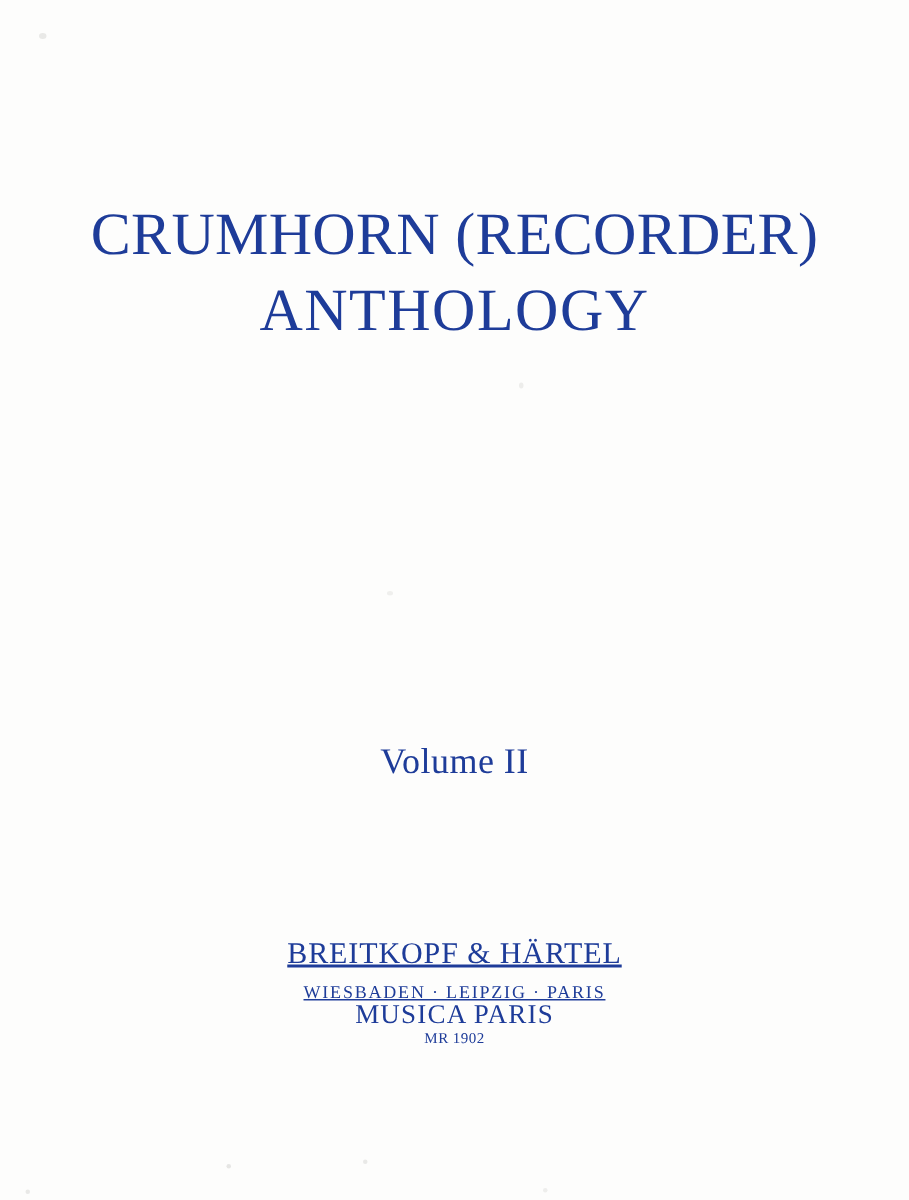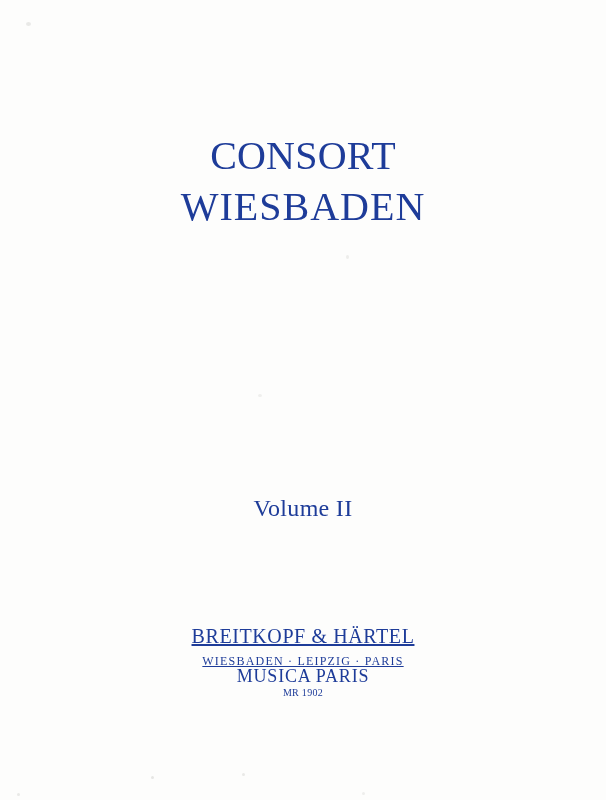--- a/index.html
+++ b/index.html
@@ -80,24 +80,24 @@
   .speck.s3 { left: 258px; top: 394px; width: 4px; height: 3px; background: #efefed; }
   .speck.s4 { left: 151px; top: 776px; width: 3px; height: 3px; background: #e6e6e4; }
   .speck.s5 { left: 242px; top: 773px; width: 3px; height: 3px; background: #e9e9e7; }
   .speck.s6 { left: 17px;  top: 793px; width: 3px; height: 3px; background: #e9e9e7; }
   .speck.s7 { left: 362px; top: 792px; width: 3px; height: 3px; background: #eeeeec; }
 </style>
 </head>
 <body style="--ink: #1e3c99; --paper: #fdfdfc;">
 
 <h1 class="line-abs title-main">
-  <span class="tline">CONSORT</span>
+  <span class="tline">CRUMHORN (RECORDER)</span>
 </h1>
 
-<div class="line-abs title-anthology">WIESBADEN</div>
+<div class="line-abs title-anthology">ANTHOLOGY</div>
 
 <div class="line-abs volume">Volume II</div>
 
 <div>
   <div class="line-abs pub-name">BREITKOPF &amp; HÄRTEL</div>
   <div class="line-abs pub-cities">WIESBADEN · LEIPZIG · PARIS</div>
   <div class="line-abs imprint">MUSICA PARIS</div>
   <div class="line-abs catalog">MR 1902</div>
 </div>
 

